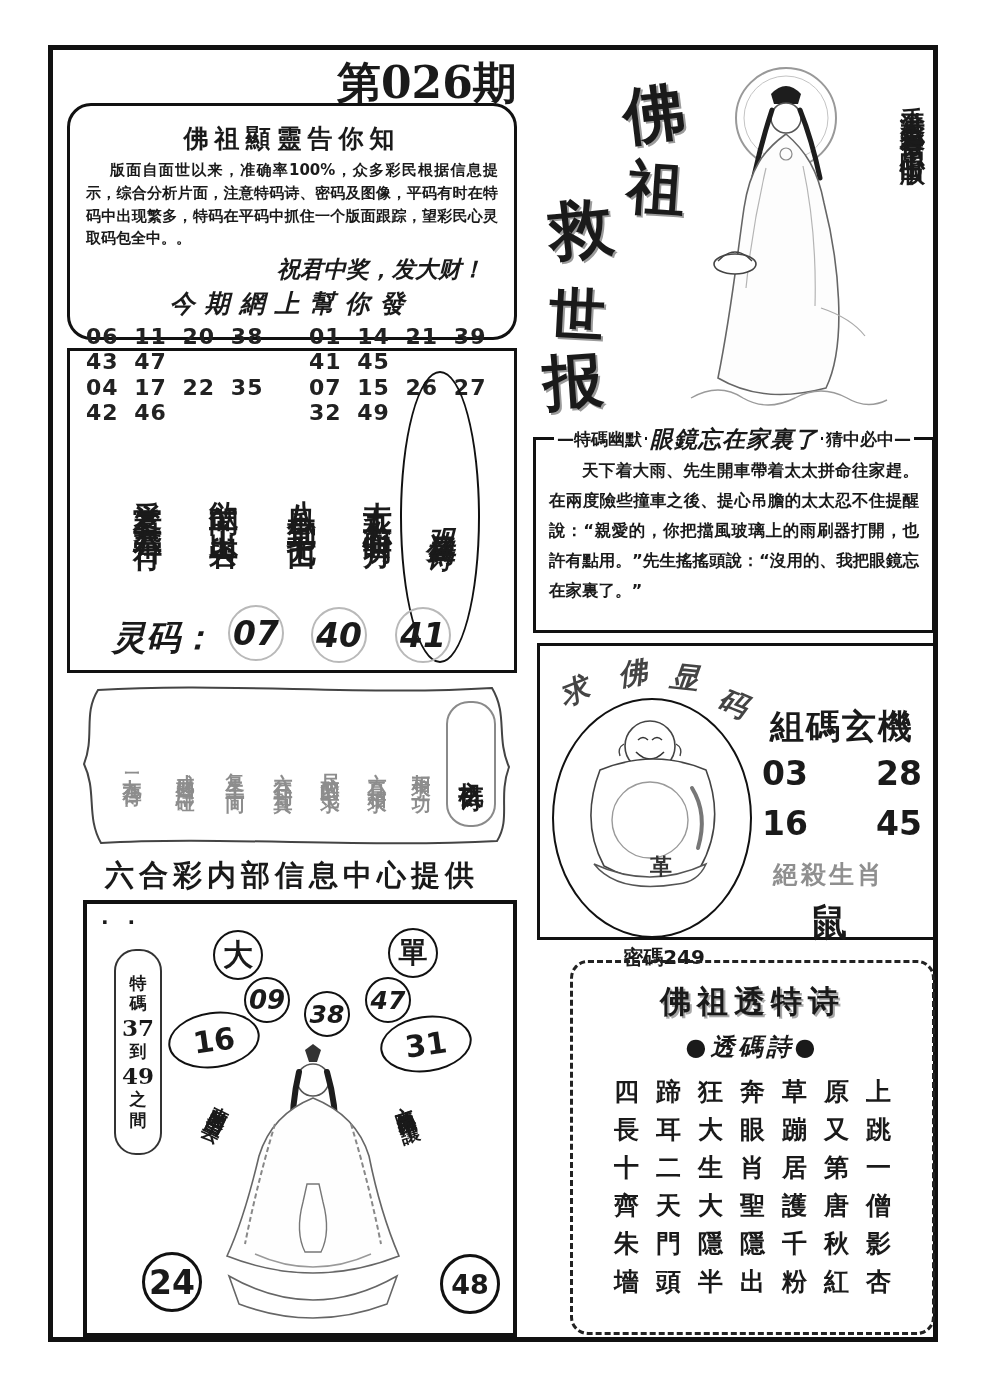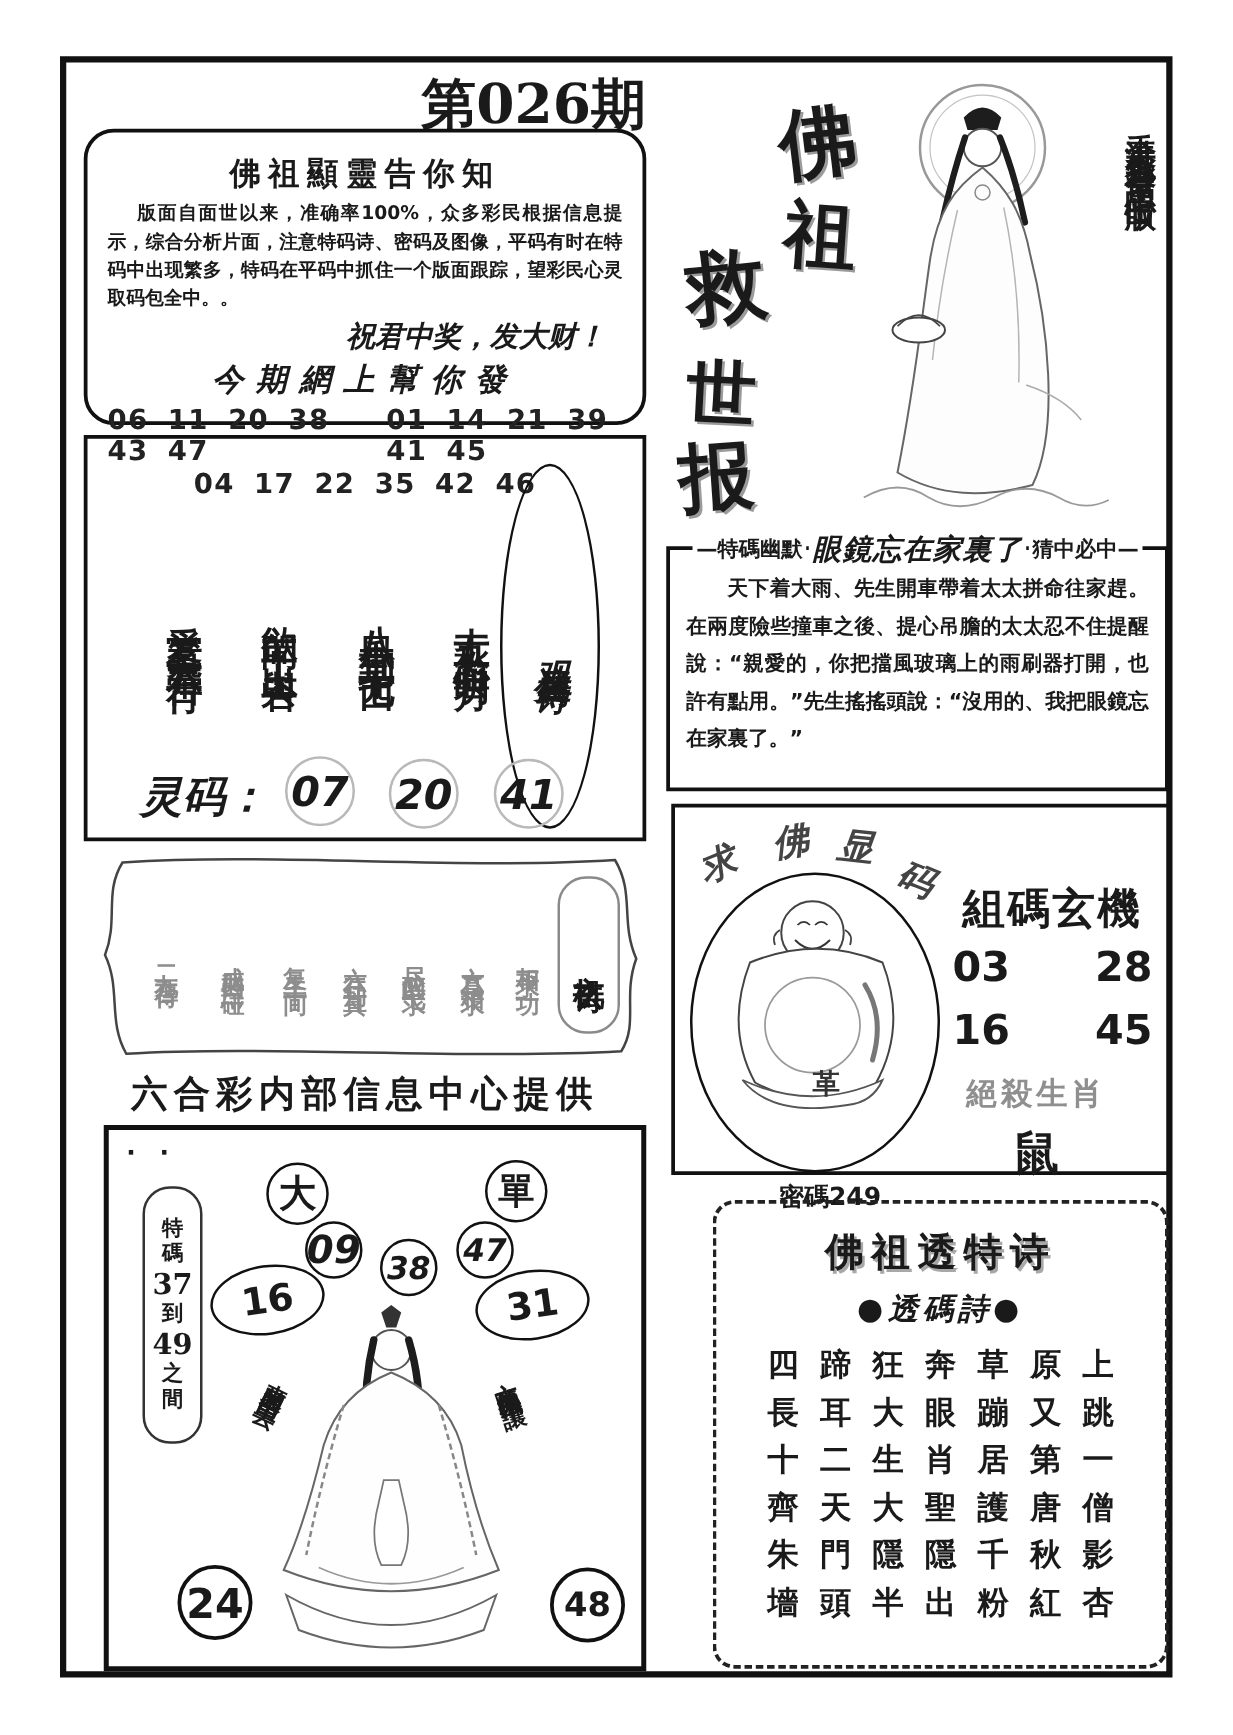--- a/index.html
+++ b/index.html
@@ -111,34 +111,35 @@
       <div class="notice-title">佛祖顯靈告你知</div>
       <div class="notice-body">版面自面世以来，准确率100%，众多彩民根据信息提示，综合分析片面，注意特码诗、密码及图像，平码有时在特码中出现繁多，特码在平码中抓住一个版面跟踪，望彩民心灵取码包全中。。</div>
       <div class="notice-wish">祝君中奖，发大财！</div>
       <div class="notice-sub">今期網上幫你發</div>
       <div class="numrow">
         <span>06 11 20 38 43 47</span>
         <span>01 14 21 39 41 45</span>
       </div>
       <div class="numrow" style="margin-top:1px;">
         <span>04 17 22 35 42 46</span>
+        <span>07 15 26 27 32 49</span>
       </div>
     </div>
 
     <div class="abs lingma">
       <span class="po-col vtext" style="left:52px;">愛看二六帶吾行</span>
       <span class="po-col vtext" style="left:128px;">欲問十一出與否</span>
       <span class="po-col vtext" style="left:206px;">八風直到十七西</span>
       <span class="po-col vtext" style="left:282px;">十五愁心與明月</span>
       <div class="oval-title">
         <span class="vtext">观音灵码诗</span>
       </div>
       <span class="abs" style="left:42px;top:264px;font-size:34px;font-weight:900;font-style:italic;">灵码：</span>
       <span class="code-circ" style="left:158px;top:254px;">07</span>
-      <span class="code-circ" style="left:241px;top:256px;">20</span>
+      <span class="code-circ" style="left:241px;top:256px;">40</span>
       <span class="code-circ" style="left:325px;top:256px;">41</span>
     </div>
 
     <div class="abs xuanji">
       <svg width="449" height="176" viewBox="0 0 449 176" style="position:absolute;left:0;top:0;">
         <path d="M30,13 C150,5 300,19 424,11 C440,38 428,60 441,90 C430,120 443,142 429,164 C300,171 145,159 33,166 C18,140 29,114 16,87 C27,59 15,37 30,13 Z" fill="#fff" stroke="#444" stroke-width="2"></path>
       </svg>
       <span class="xj-col vtext" style="left:52px;">二九合得一</span>
       <span class="xj-col vtext" style="left:105px;">成群四三碰</span>
       <span class="xj-col vtext" style="left:155px;">复生二十间</span>
@@ -162,21 +163,21 @@
         <span class="pnum">37</span>
         <span>到</span>
         <span class="pnum">49</span>
         <span>之</span>
         <span>間</span>
       </div>
 
       <span class="ring" style="left:126px;top:26px;width:46px;height:46px;font-size:30px;font-weight:800;font-family:'DejaVu Serif',serif;">大</span>
       <span class="ring" style="left:301px;top:24px;width:46px;height:46px;font-size:29px;font-weight:800;font-family:'DejaVu Serif',serif;">單</span>
 
-      <span class="ring" style="left:157px;top:73px;width:42px;height:42px;font-size:31px;font-weight:700;font-style:italic;">09</span>
+      <span class="ring" style="left:157px;top:73px;width:42px;height:42px;font-size:26px;font-weight:700;font-style:italic;">09</span>
       <span class="ring" style="left:217px;top:87px;width:42px;height:42px;font-size:25px;font-weight:700;font-style:italic;">38</span>
       <span class="ring" style="left:278px;top:73px;width:42px;height:42px;font-size:25px;font-weight:700;font-style:italic;">47</span>
 
       <span class="ring" style="left:81px;top:108px;width:88px;height:52px;font-size:30px;font-weight:600;transform:rotate(-8deg);">16</span>
       <span class="ring" style="left:293px;top:112px;width:88px;height:52px;font-size:30px;font-weight:600;transform:rotate(-8deg);">31</span>
 
       <span class="diag vtext" style="left:96px;top:182px;height:160px;transform:rotate(26deg);">來來回回田里去</span>
       <span class="diag vtext" style="left:322px;top:184px;height:160px;transform:rotate(-18deg);">六來隨機四不讓</span>
 
       <span class="abs" style="left:128px;top:140px;">

